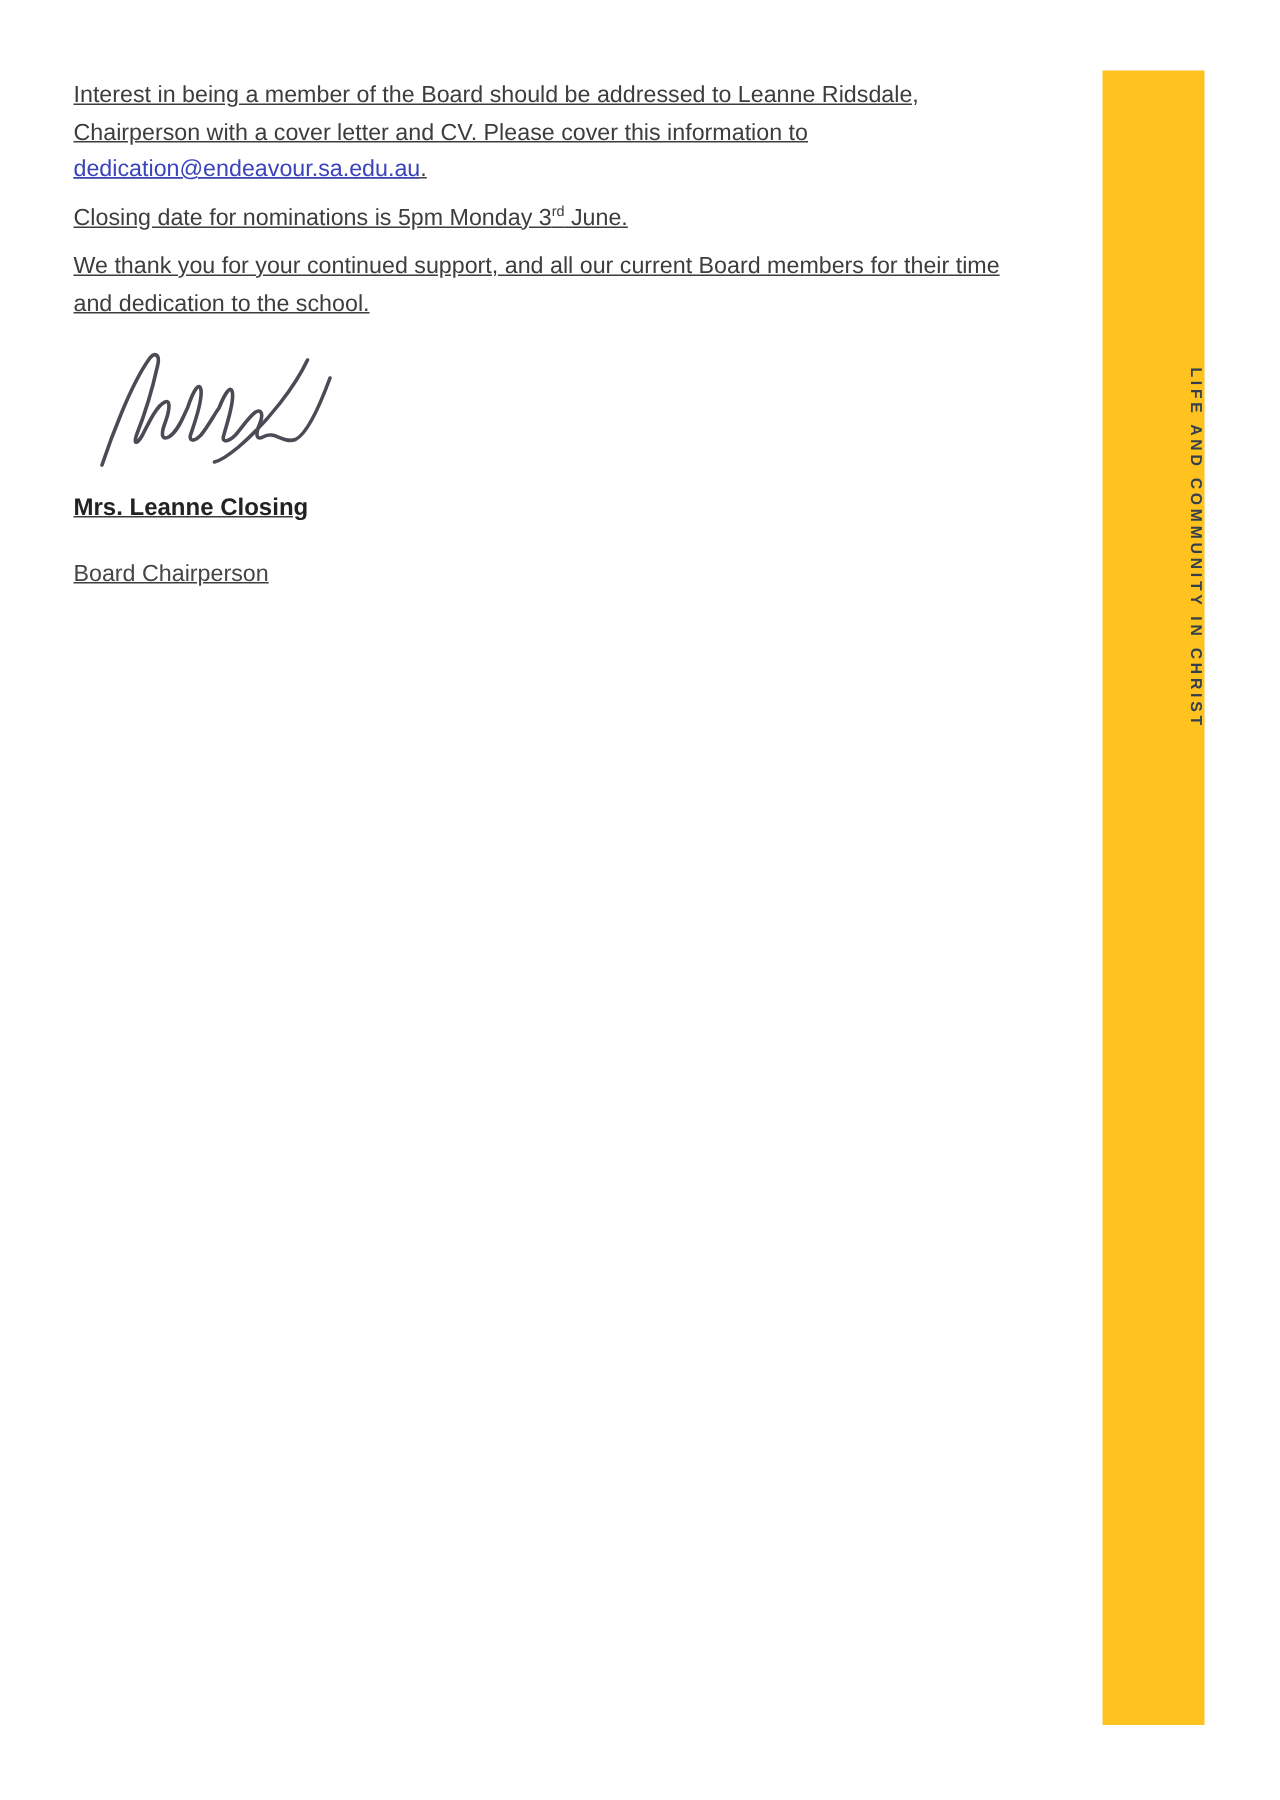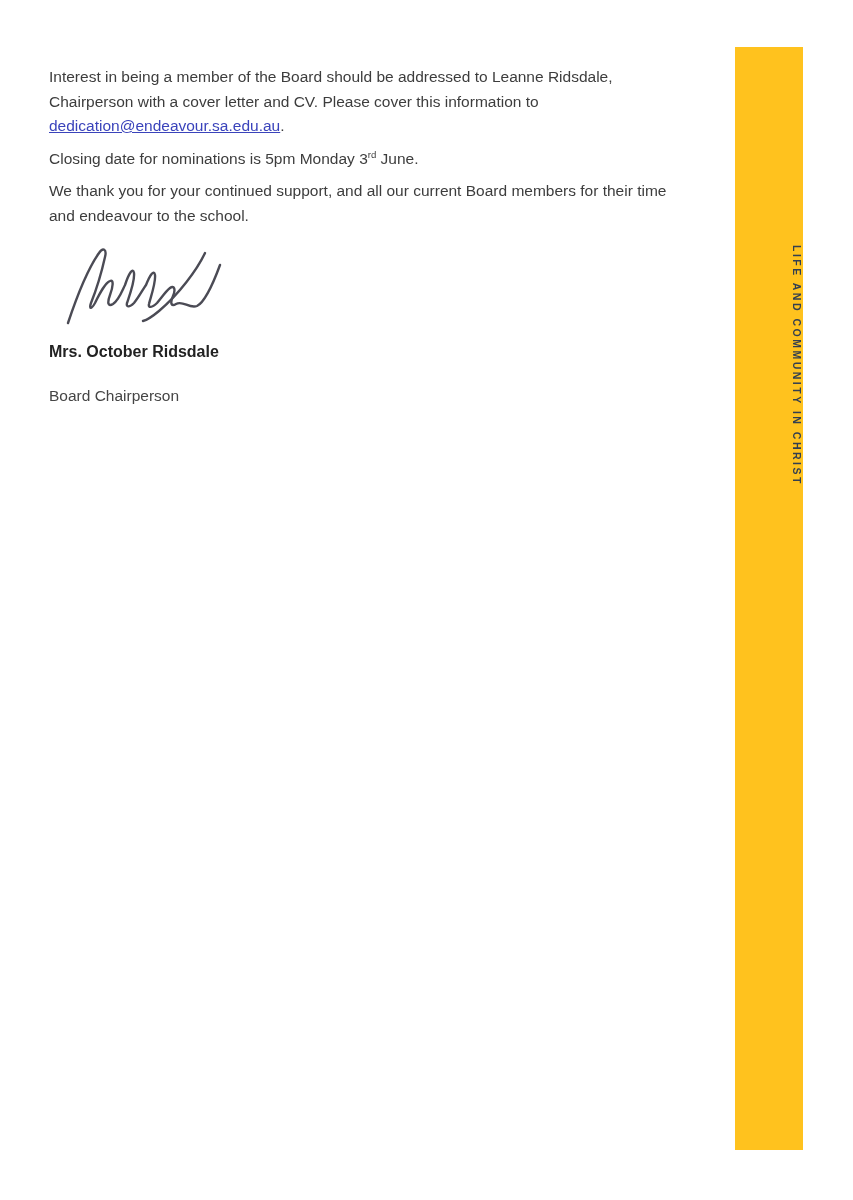--- a/index.html
+++ b/index.html
@@ -11,25 +11,26 @@
   .page {
     position: relative;
     width: 853px;
     height: 1200px;
     background: #ffffff;
     overflow: hidden;
   }
   .content {
     position: absolute;
     left: 49px;
-    top: 65px;
+    top: 52px;
     width: 650px;
     color: #3d3d3d;
     font-size: 15.5px;
     line-height: 24.5px;
+    text-decoration: underline;
   }
   .para {
     margin: 0 0 8px 0;
   }
   .line { display: block; }
   .email-link {
     color: #3a43bb;
     text-decoration: underline;
     cursor: pointer;
   }
@@ -90,21 +91,21 @@
     <p class="para">
       <span class="line">Interest in being a member of the Board should be addressed to Leanne Ridsdale,</span>
       <span class="line">Chairperson with a cover letter and CV. Please cover this information to</span>
       <span class="line"><a class="email-link" href="#">dedication@endeavour.sa.edu.au</a><span>.</span></span>
     </p>
 
     <p class="para"><span>Closing date for nominations is 5pm Monday 3</span><sup class="ord">rd</sup><span> June.</span></p>
 
     <p class="para">
       <span class="line">We thank you for your continued support, and all our current Board members for their time</span>
-      <span class="line">and endeavour to the school.</span>
+      <span class="line">and dedication to the school.</span>
     </p>
 
     <div class="signature">
       <svg width="170" height="82" viewBox="0 0 170 82" xmlns="http://www.w3.org/2000/svg">
         <g fill="none" stroke="#4b4b55" stroke-width="2.4" stroke-linecap="round" stroke-linejoin="round">
           <path d="M 13 79
                    C 19 61, 32 26, 44 9
                    C 48 3, 52 5, 50 13
                    C 46 31, 40 49, 36 59
                    C 34 65, 36 66, 40 59
@@ -124,21 +125,21 @@
                    C 115 59, 116 63, 121 60
                    C 128 56, 134 65, 142 62
                    C 150 58, 158 40, 165 21"></path>
           <path d="M 150 9
                    C 142 26, 124 50, 104 67
                    C 98 72, 92 76, 88 77"></path>
         </g>
       </svg>
     </div>
 
-    <p class="signatory-name">Mrs. October Ridsdale</p>
+    <p class="signatory-name">Mrs. Leanne Closing</p>
     <p class="signatory-title">Board Chairperson</p>
 
   </div>
 
   <div class="sidebar">
     <div class="motto">LIFE AND COMMUNITY IN CHRIST</div>
   </div>
 
 </div>
 

